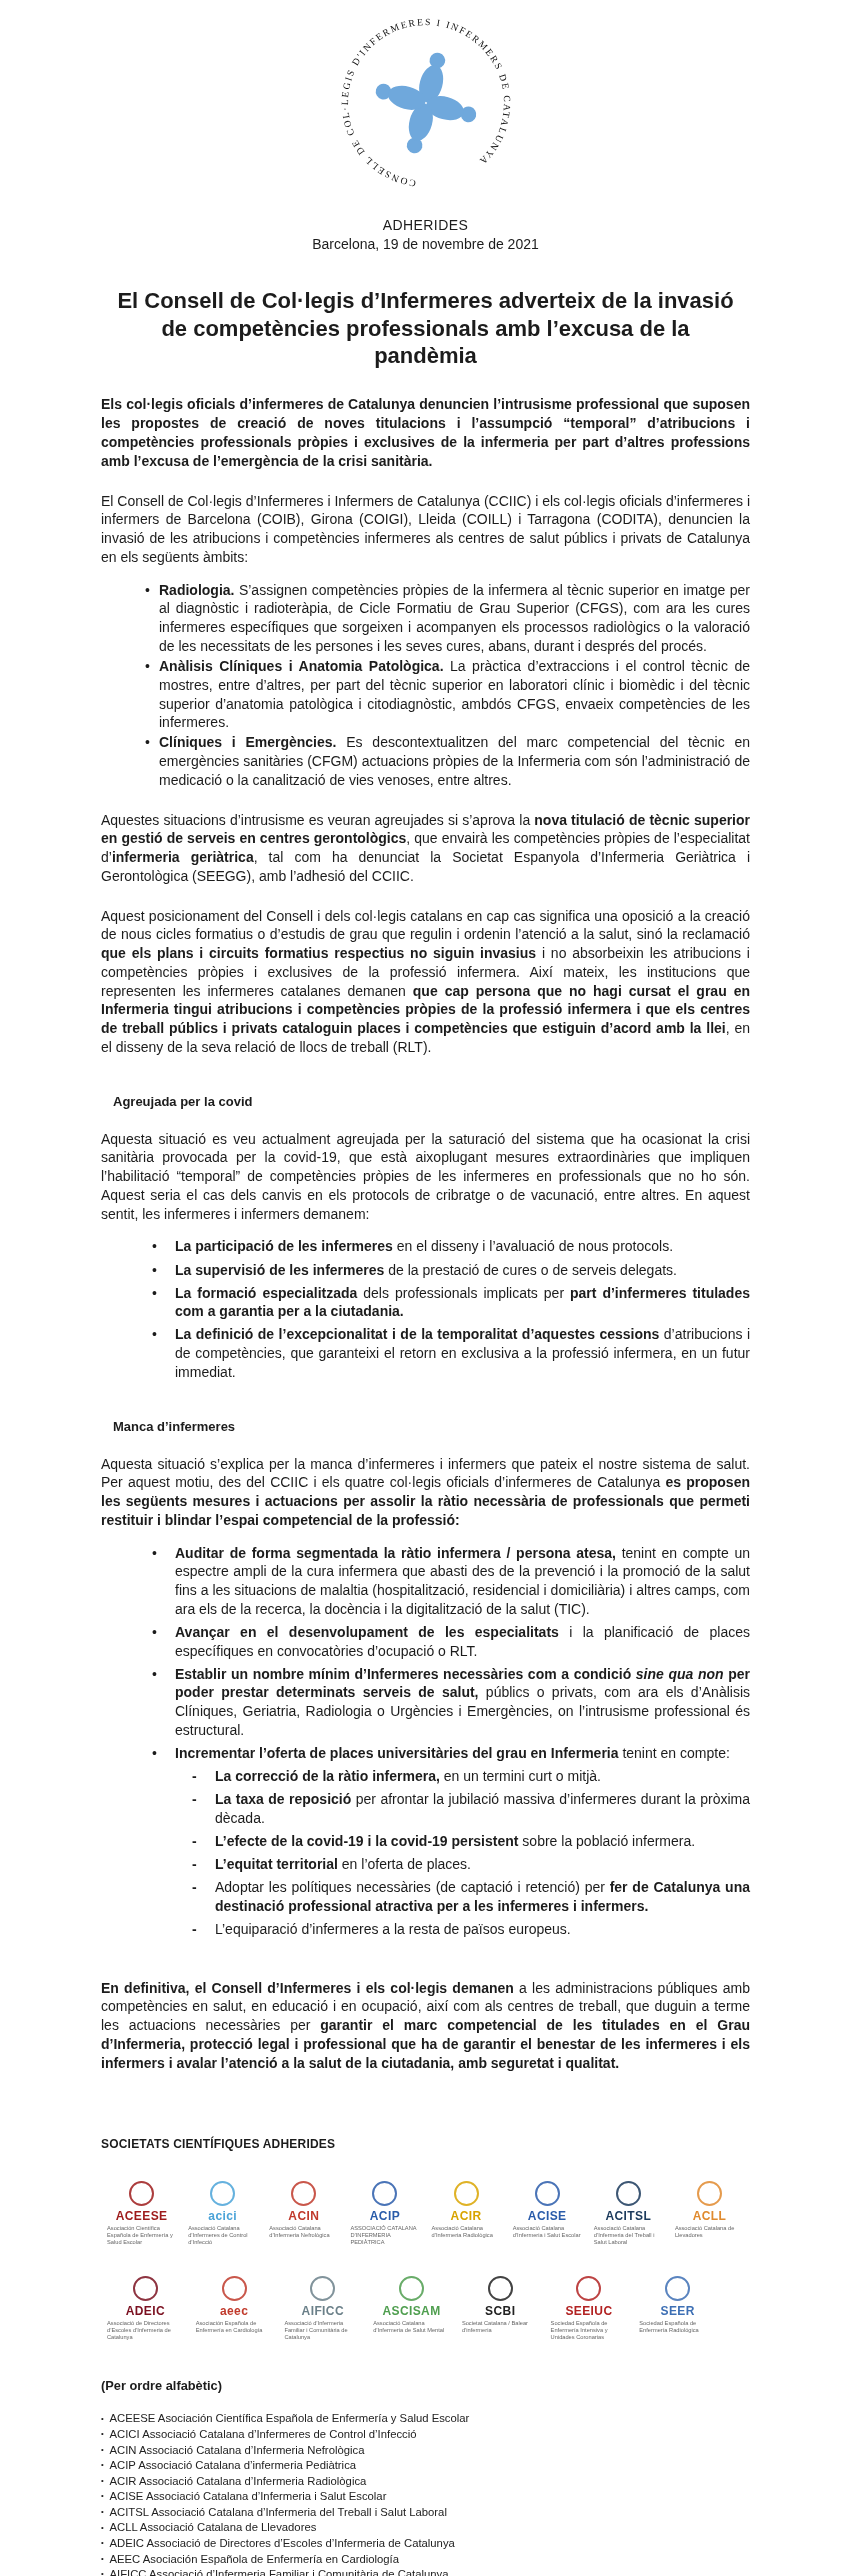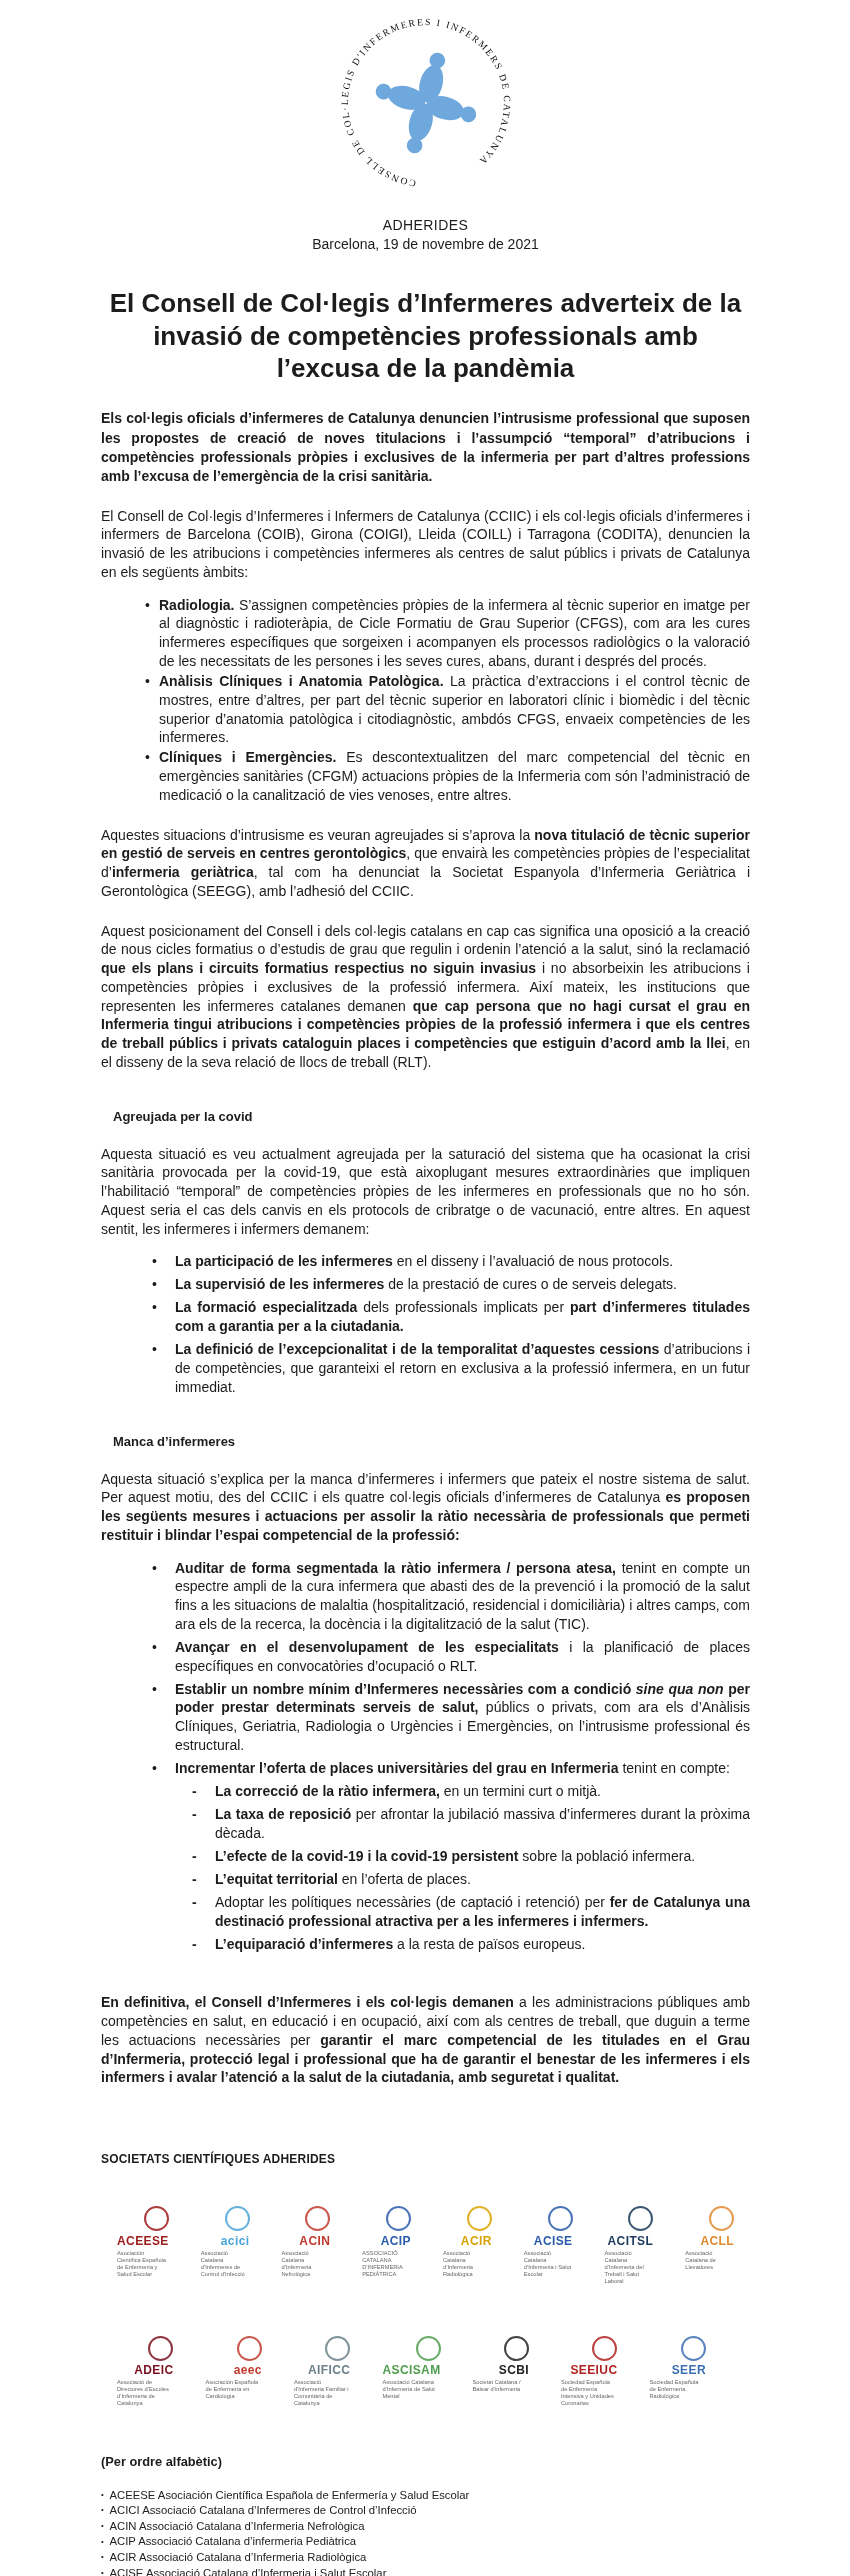--- a/index.html
+++ b/index.html
@@ -11,21 +11,21 @@
   }
   .page{padding:5.7px 101px 21px 101px;}
 
   
   .logo-wrap{text-align:center;margin-top:2.8px;}
   .kicker{ text-align:center;font-size:14px;letter-spacing:0.4px;margin-top:17px;}
   .dateline{text-align:center;font-size:14px;margin-top:2.8px;}
 
   
   .title{
-    text-align:center;font-size:26px;font-weight:bold;line-height:1.24;
+    text-align:center;font-size:22px;font-weight:bold;line-height:1.24;
     margin:35px 7px 0 7px;
   }
   .lead{
     font-weight:bold;text-align:justify;font-size:14px;line-height:1.36;margin-top:25.5px;
   }
   .para{text-align:justify;font-size:14px;line-height:1.34;margin-top:21px;}
   .h2{font-size:13px;font-weight:bold;margin:37px 0 0 12px;}
 
   ul.blist{list-style:none;margin:1.4px 0 0 0;padding:0 0 0 44px;}
   ul.blist li{
@@ -41,21 +41,21 @@
     padding-left:25.5px;margin-top:2.8px;
   }
   ul.sublist li::before{content:"-";position:absolute;left:5.7px;top:0;font-weight:bold;}
 
   .final{margin-top:40px;}
 
   
   .soc-heading{font-size:12px;font-weight:bold;margin-top:65px;letter-spacing:0.2px;}
   .socrow{display:flex;justify-content:space-between;align-items:flex-start;margin-top:24px;}
   .socrow.second{margin-top:18.4px;padding-right:28px;}
-  .soc{margin:16px;width:79px;display:flex;flex-direction:column;align-items:flex-end;}
+  .soc{margin:6px;width:79px;display:flex;flex-direction:column;align-items:center;}
   .soc-mark{
     font-weight:bold;font-size:12px;color:var(--c,#444);line-height:1;
     letter-spacing:0.4px;
   }
   .soc-glyph{
     width:21px;height:21px;border-radius:50%;border:2.1px solid var(--c,#888);
     margin-bottom:3.5px;opacity:.85;
   }
   .soc-cap{font-size:5.7px;color:#666;line-height:1.25;margin-top:2.8px;}
   .ordre{font-size:12.8px;font-weight:bold;margin-top:31px;}
@@ -146,21 +146,21 @@
           <li><span style="font-weight: bold;">La correcció de la ràtio infermera,</span><span> en un termini curt o mitjà.</span></li>
 
           <li><span style="font-weight: bold;">La taxa de reposició</span><span> per afrontar la jubilació massiva d’infermeres durant la pròxima dècada.</span></li>
 
           <li><span style="font-weight: bold;">L’efecte de la covid-19 i la covid-19 persistent</span><span> sobre la població infermera.</span></li>
 
           <li><span style="font-weight: bold;">L’equitat territorial</span><span> en l’oferta de places.</span></li>
 
           <li><span>Adoptar les polítiques necessàries (de captació i retenció) per </span><span style="font-weight: bold;">fer de Catalunya una destinació professional atractiva per a les infermeres i infermers.</span></li>
 
-          <li><span style="font-weight: bold;">L’equiparació d’infermeres</span><span> a la resta de països europeus.</span></li>
+          <li><span style="font-weight: normal;">L’equiparació d’infermeres</span><span> a la resta de països europeus.</span></li>
         </ul>
     </li>
   </ul>
 
   <p class="para final"><span style="font-weight: bold;">En definitiva, el Consell d’Infermeres i els col·legis demanen</span><span> a les administracions públiques amb competències en salut, en educació i en ocupació, així com als centres de treball, que duguin a terme les actuacions necessàries per </span><span style="font-weight: bold;">garantir el marc competencial de les titulades en el Grau d’Infermeria,  protecció legal i professional que ha de garantir el benestar de les infermeres i els infermers i avalar l’atenció a la salut de la ciutadania, amb seguretat i qualitat.</span></p>
 
   <div class="soc-heading">SOCIETATS CIENTÍFIQUES ADHERIDES</div>
 
   <div class="socrow">
 

